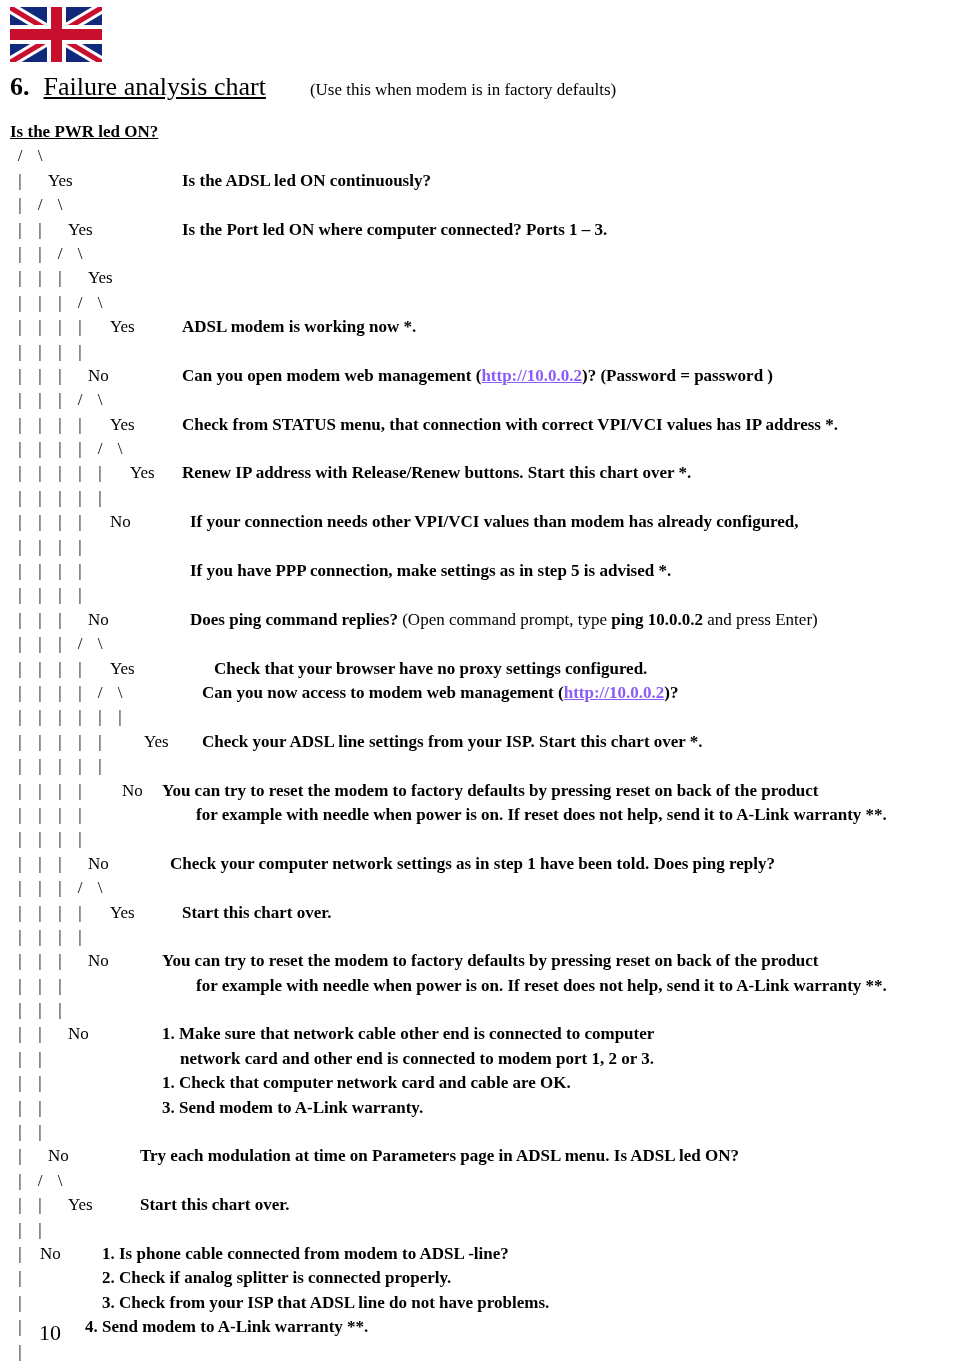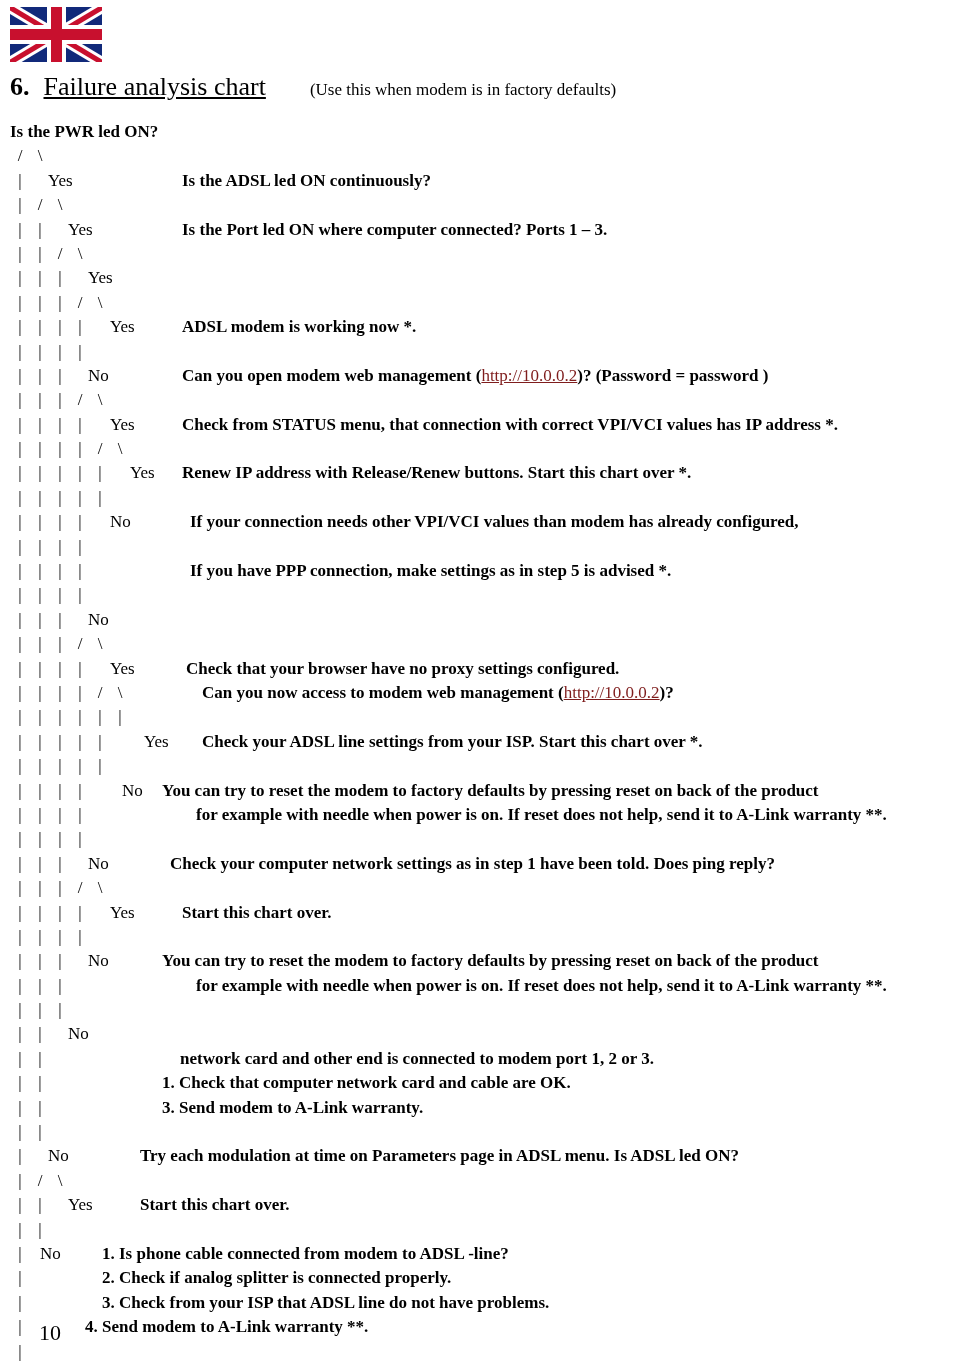--- a/index.html
+++ b/index.html
@@ -153,31 +153,32 @@
   .txt {
     position: absolute;
     top: 0;
     font-size: 17px;
     font-weight: bold;
   }
   .txt .reg { font-weight: normal; }
   .txt .bld { font-weight: bold; }
   .txt a,
   .txt .link {
-    color: #7f1d1d;
+    color: #8b5cf6;
     text-decoration: underline;
-    font-weight: normal;
+    font-weight: bold;
   }
 
   .rootq {
     position: absolute;
     left: 0;
     top: 0;
     font-size: 17px;
     font-weight: bold;
+    text-decoration: underline;
   }
 
   
   .pageno {
     position: absolute;
     left: 10px;
     top: 1320px;
     font-size: 22px;
     font-weight: normal;
     margin-left: 29px;
@@ -277,28 +278,29 @@
       <div class="row">
         <span class="tree"><span class="g">|</span><span class="g">|</span><span class="g">|</span><span class="g">|</span></span>
         <span class="txt" style="left:180px">If you have PPP connection, make settings as in step 5 is advised *.</span>
       </div>
       <div class="row">
         <span class="tree"><span class="g">|</span><span class="g">|</span><span class="g">|</span><span class="g">|</span></span>
       </div>
       <div class="row">
         <span class="tree"><span class="g">|</span><span class="g">|</span><span class="g">|</span></span>
         <span class="yn" style="left:78px">No</span>
+        <span class="txt" style="left:180px">Does ping command replies? <span class="reg">(Open command prompt, type </span><span class="bld">ping 10.0.0.2</span><span class="reg"> and press Enter)</span></span>
       </div>
       <div class="row">
         <span class="tree"><span class="g">|</span><span class="g">|</span><span class="g">|</span><span class="g">/</span><span class="g">\</span></span>
       </div>
       <div class="row">
         <span class="tree"><span class="g">|</span><span class="g">|</span><span class="g">|</span><span class="g">|</span></span>
         <span class="yn" style="left:100px">Yes</span>
-        <span class="txt" style="left:176px">Check that your browser have no proxy settings configured.</span>
+        <span class="txt" style="left:204px">Check that your browser have no proxy settings configured.</span>
       </div>
       <div class="row">
         <span class="tree"><span class="g">|</span><span class="g">|</span><span class="g">|</span><span class="g">|</span><span class="g">/</span><span class="g">\</span></span>
         <span class="txt" style="left:192px">Can you now access to modem web management (<span class="link">http://10.0.0.2</span>)?</span>
       </div>
       <div class="row">
         <span class="tree"><span class="g">|</span><span class="g">|</span><span class="g">|</span><span class="g">|</span><span class="g">|</span><span class="g">|</span></span>
       </div>
       <div class="row">
         <span class="tree"><span class="g">|</span><span class="g">|</span><span class="g">|</span><span class="g">|</span><span class="g">|</span></span>
@@ -344,20 +346,21 @@
       <div class="row">
         <span class="tree"><span class="g">|</span><span class="g">|</span><span class="g">|</span></span>
         <span class="txt" style="left:186px">for example with needle when power is on. If reset does not help, send it to A-Link warranty **.</span>
       </div>
       <div class="row">
         <span class="tree"><span class="g">|</span><span class="g">|</span><span class="g">|</span></span>
       </div>
       <div class="row">
         <span class="tree"><span class="g">|</span><span class="g">|</span></span>
         <span class="yn" style="left:58px">No</span>
+        <span class="txt" style="left:152px">1. Make sure that network cable other end is connected to computer</span>
       </div>
       <div class="row">
         <span class="tree"><span class="g">|</span><span class="g">|</span></span>
         <span class="txt" style="left:170px">network card and other end is connected to modem port 1, 2 or 3.</span>
       </div>
       <div class="row">
         <span class="tree"><span class="g">|</span><span class="g">|</span></span>
         <span class="txt" style="left:152px">1. Check that computer network card and cable are OK.</span>
       </div>
       <div class="row">

